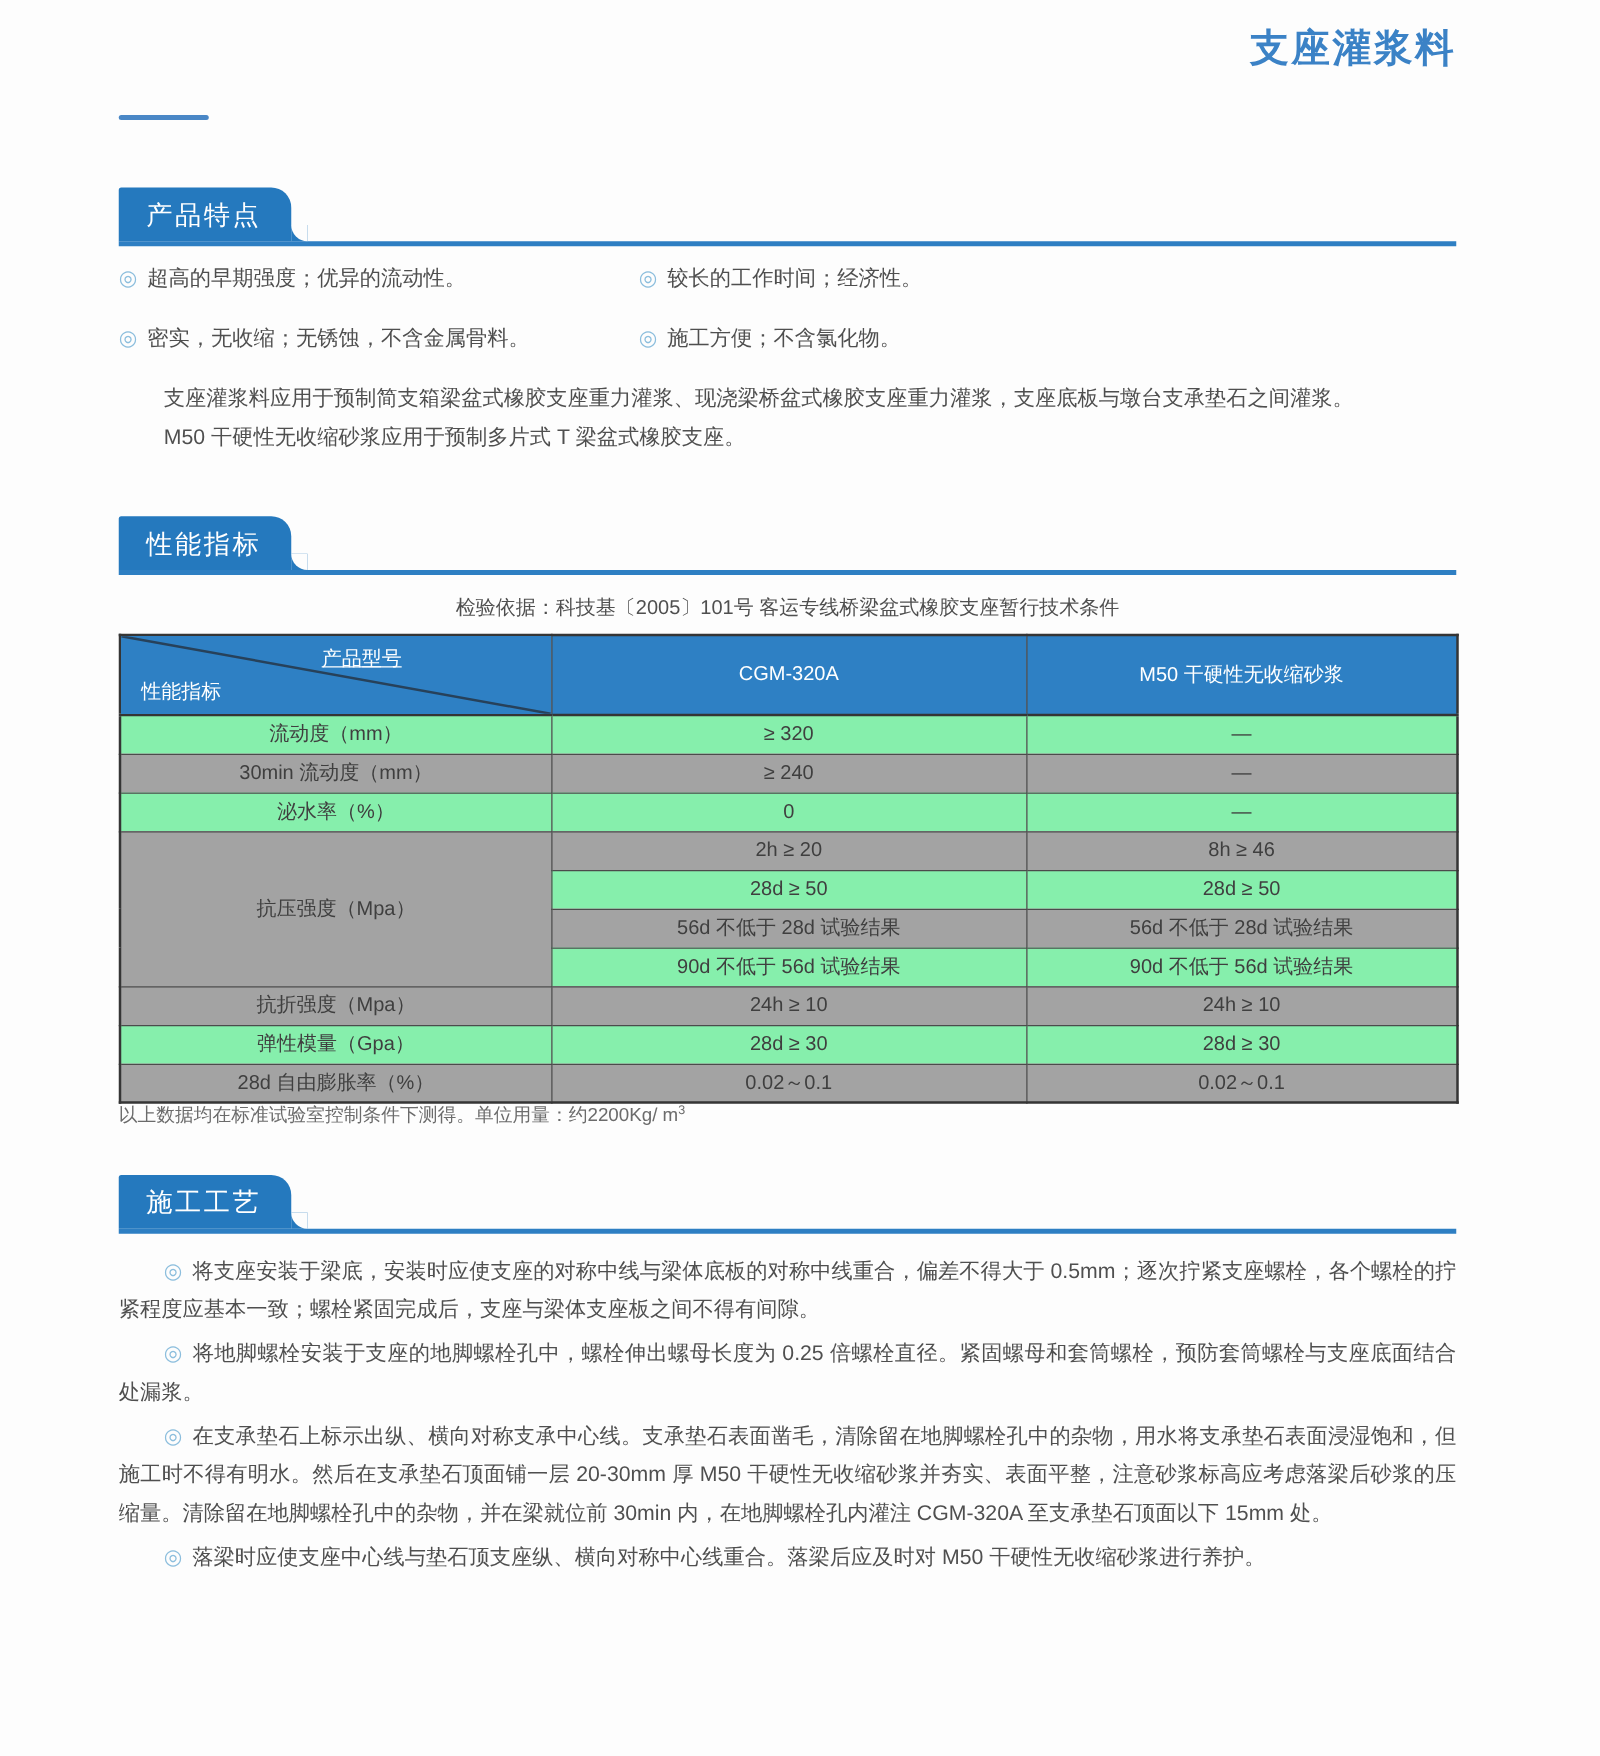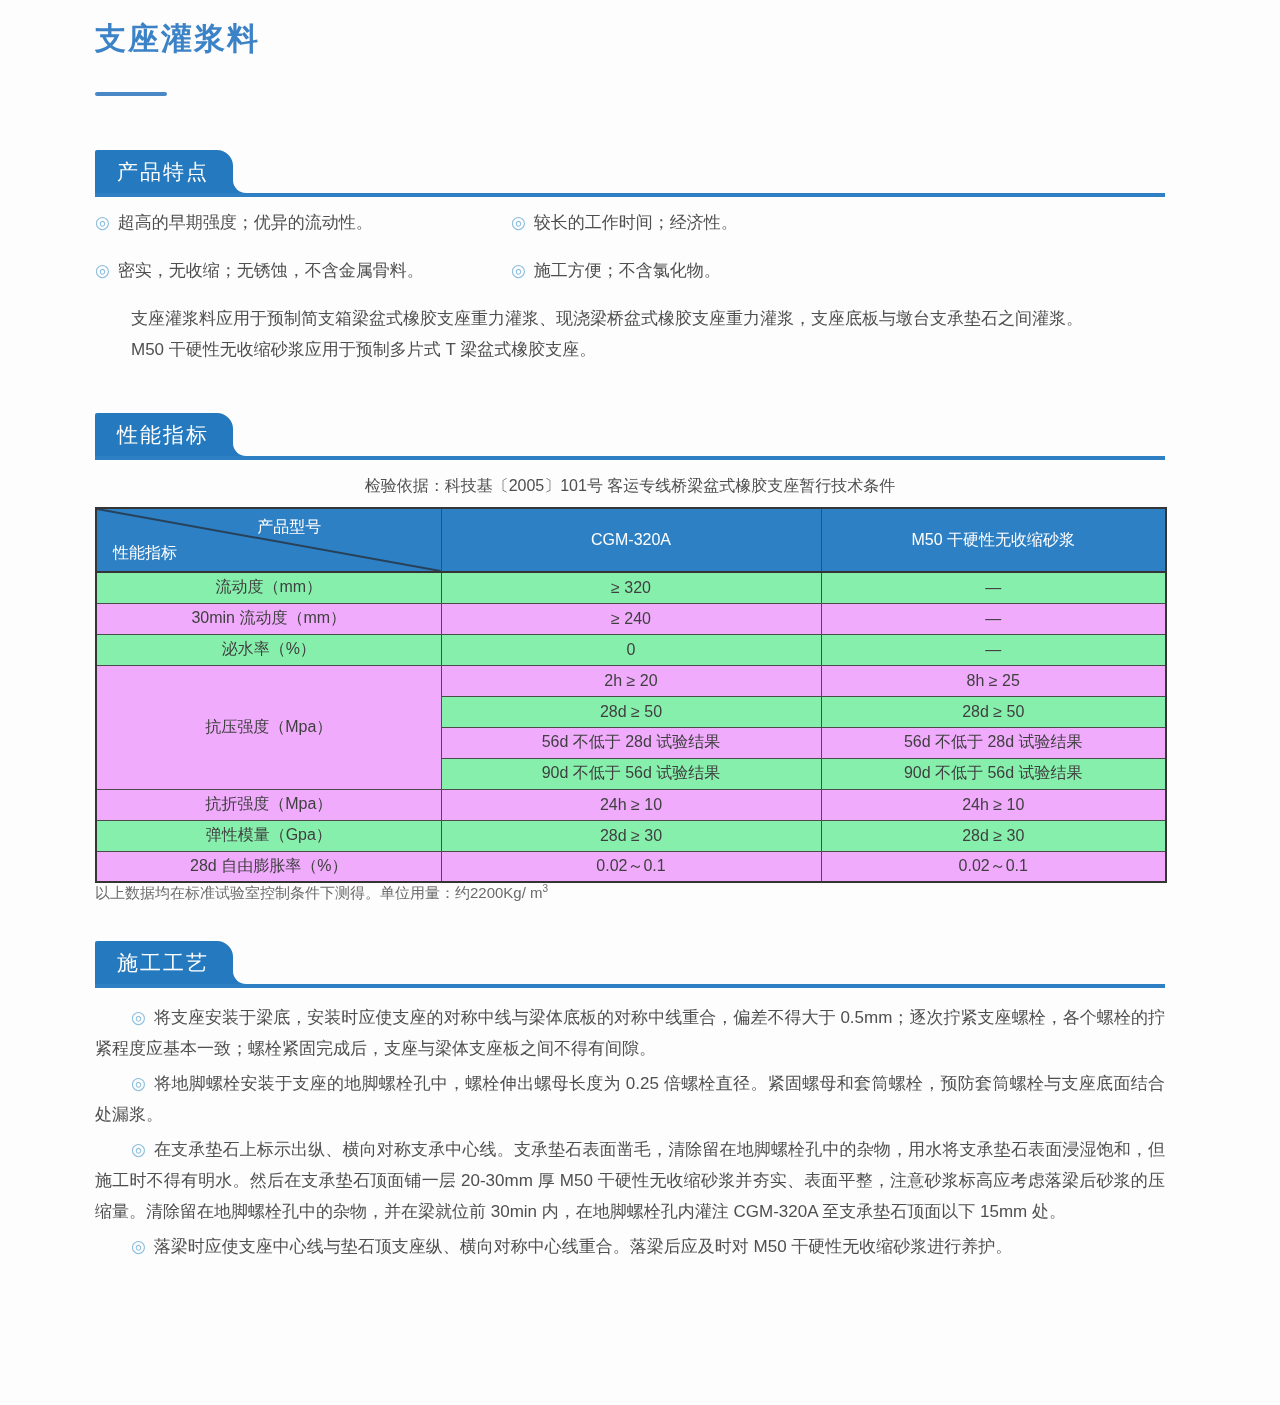--- a/index.html
+++ b/index.html
@@ -7,21 +7,21 @@
   .page {
     width:1280px; height:1405px; position:relative; overflow:hidden;
     background:#fdfdfd;
     font-family:"Liberation Sans","DejaVu Sans",sans-serif;
     color:#4f4f4f;
   }
   .content { padding:18px 115px 0 95px; }
 
   
   .page-title {
-    font-size:31px; font-weight:bold; color:#3b82c6; letter-spacing:2px;
+    font-size:31px; font-weight:bold; color:#3b82c6; letter-spacing:2px;text-align:right;
   }
   .title-underline {
     width:72px; height:4px; background:#4a87c6; border-radius:2px;
     margin-top:32px;
   }
 
   
   .section-head { border-bottom:4px solid #2e7fc3; position:relative; }
   .section-tab {
     display:inline-block; position:relative;
@@ -64,25 +64,25 @@
   table.perf col.c3 { width:345px; }
   table.perf th, table.perf td {
     border:1px solid #4b4b4b; text-align:center; height:31px; padding:2px 6px;
   }
   table.perf { border:2px solid #353535; }
   table.perf thead th {
     background:#2e80c4; color:#ffffff; font-weight:normal; height:64px;
     border-bottom:2px solid #353535;
   }
   td.shade { background:#86efac; }
-  td.plain { background:#f0abfc; }
+  td.plain { background:#a3a3a3; }
   
   .diag-cell { position:relative; padding:0; }
   .diag-cell svg { position:absolute; inset:0; width:100%; height:100%; }
-  .diag-top { position:absolute; top:8px; left:56%; transform:translateX(-50%); font-size:16px; }
+  .diag-top { position:absolute; top:8px; left:56%; transform:translateX(-50%); font-size:16px;text-decoration:underline; }
   .diag-bottom { position:absolute; bottom:7px; left:16px; font-size:16px; }
 
   .table-note { font-size:15px; color:#6b6b6b; }
   .table-note sup { font-size:10px; }
 
   
   .steps { margin-top:14px; }
   .steps p {
     font-size:17px; line-height:31px; text-align:justify;
     text-indent:36px; margin-top:4px; color:#4f4f4f;
@@ -154,21 +154,21 @@
           <td class="plain">—</td>
         </tr>
         <tr>
           <td class="shade">泌水率（%）</td>
           <td class="shade">0</td>
           <td class="shade">—</td>
         </tr>
         <tr>
           <td class="plain" rowspan="4">抗压强度（Mpa）</td>
           <td class="plain">2h ≥ 20</td>
-          <td class="plain">8h ≥ 25</td>
+          <td class="plain">8h ≥ 46</td>
         </tr>
         <tr>
           <td class="shade">28d ≥ 50</td>
           <td class="shade">28d ≥ 50</td>
         </tr>
         <tr>
           <td class="plain">56d 不低于 28d 试验结果</td>
           <td class="plain">56d 不低于 28d 试验结果</td>
         </tr>
         <tr>

